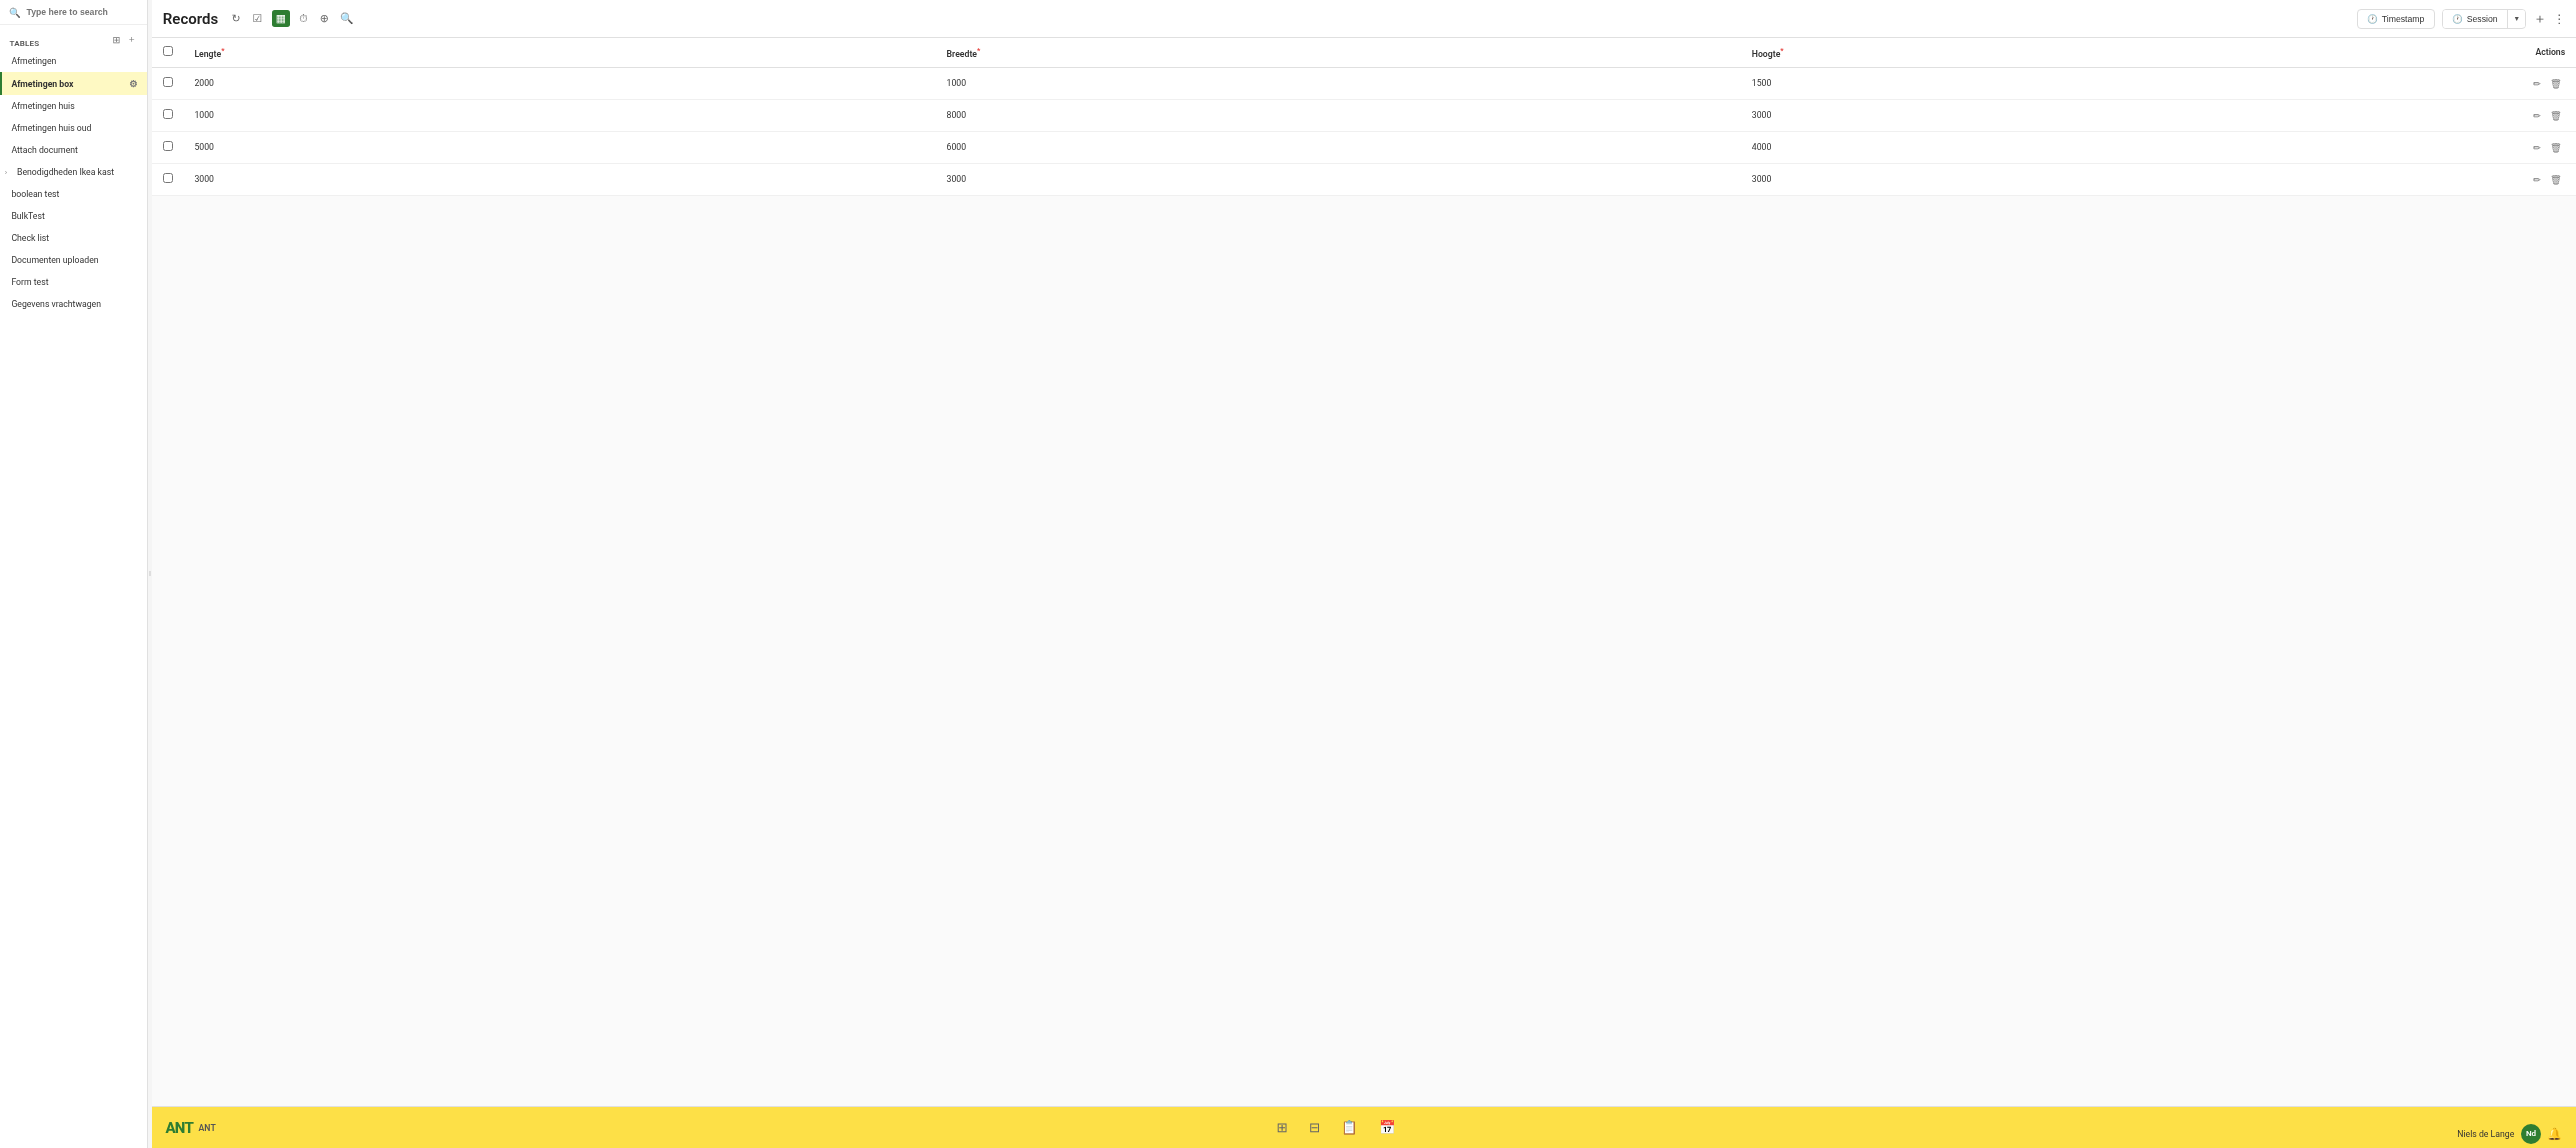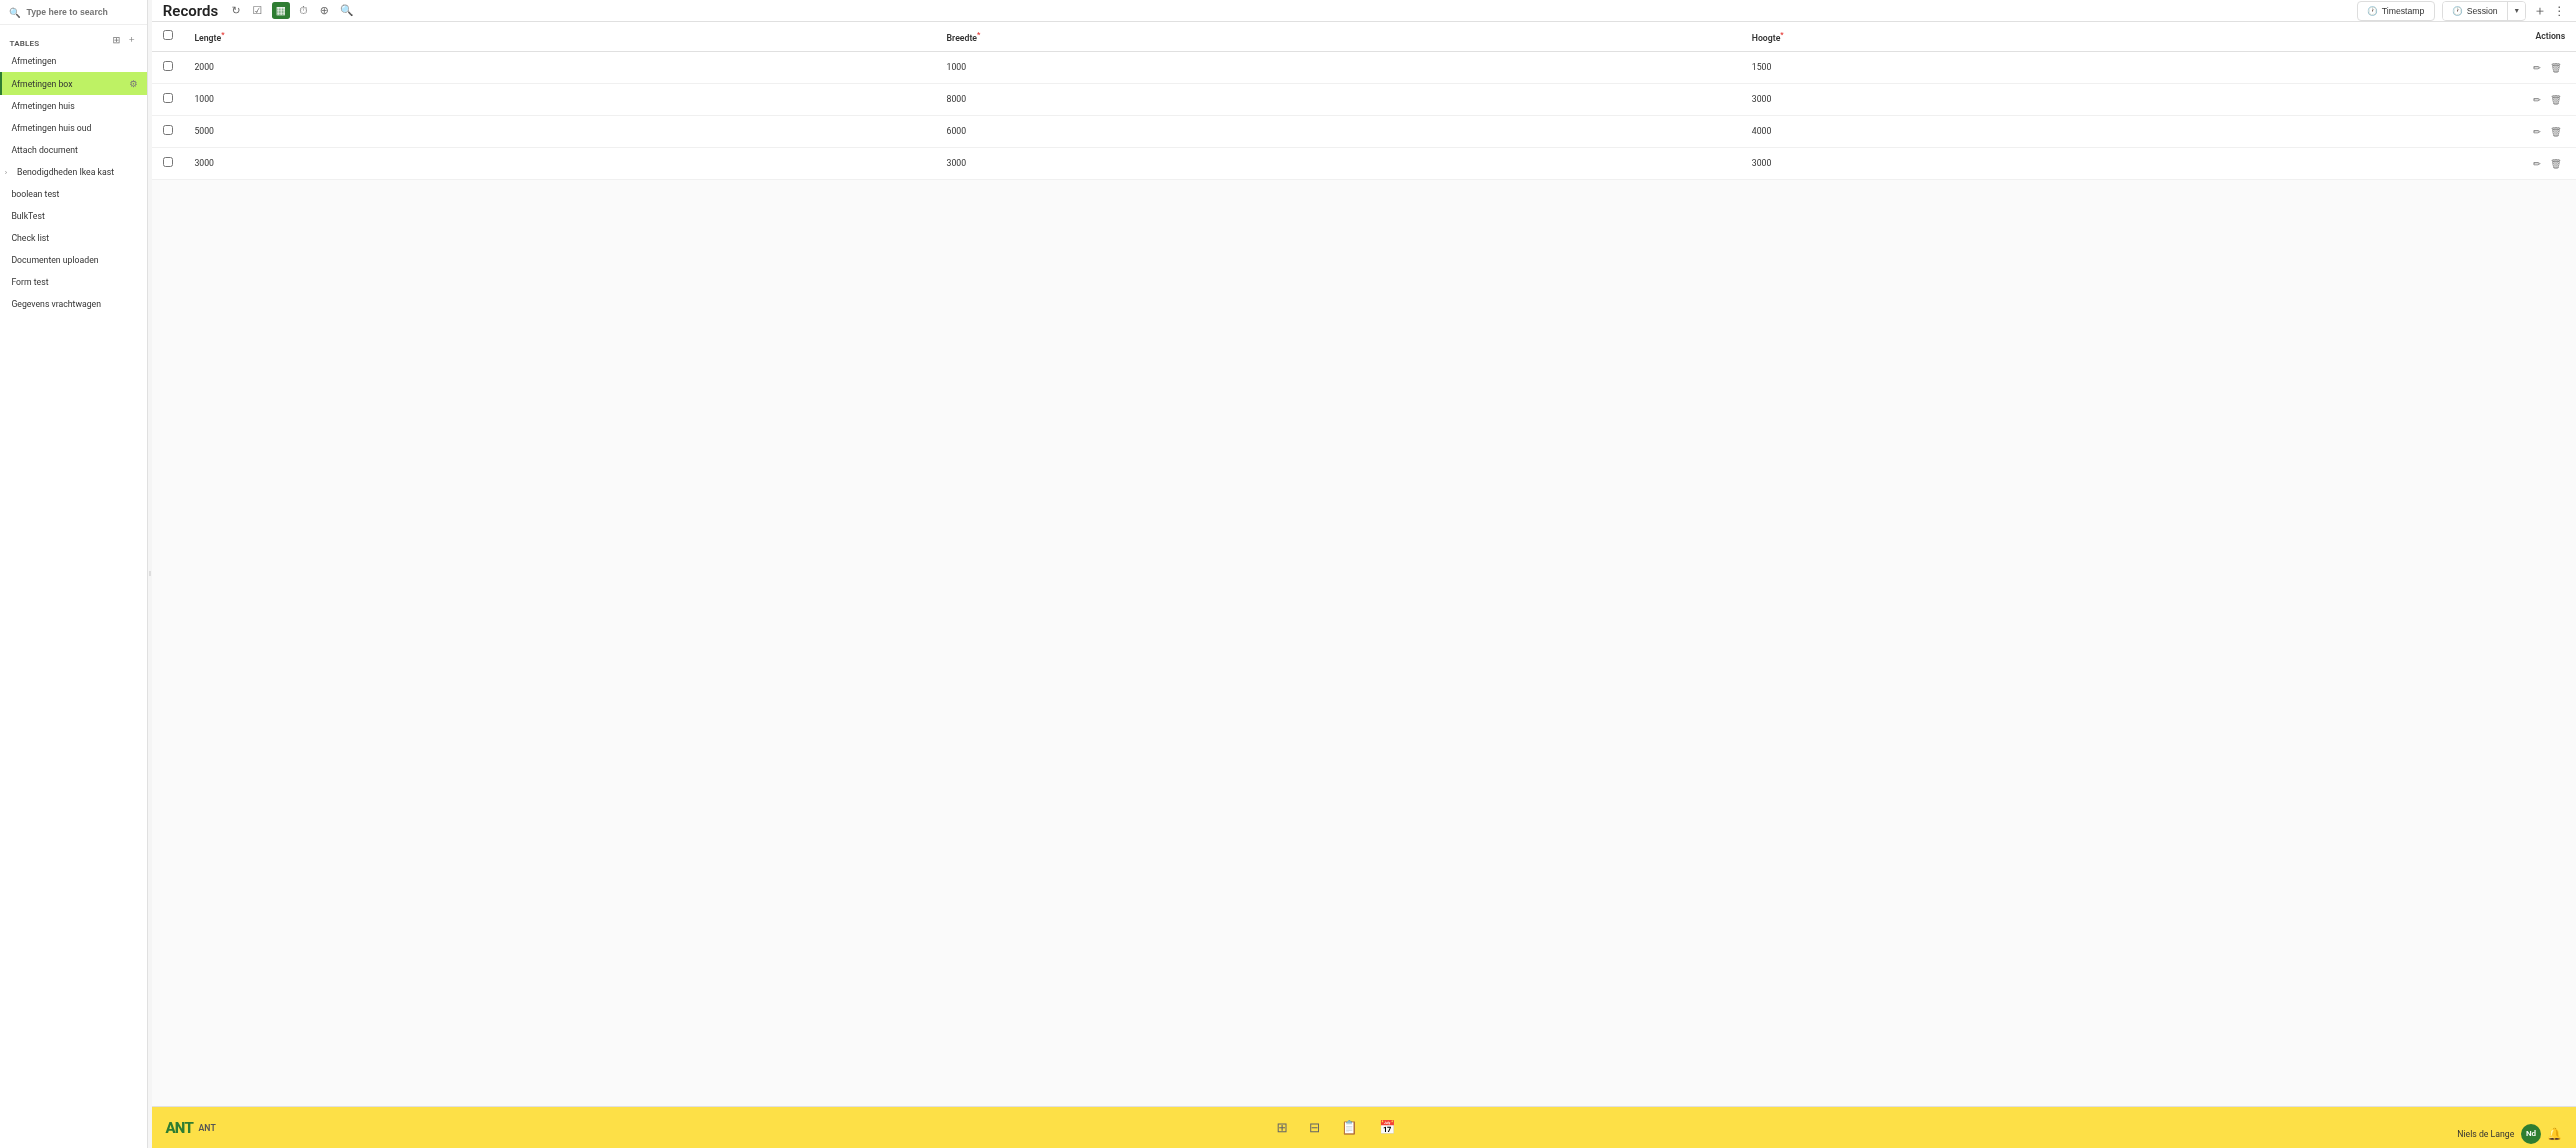--- a/index.html
+++ b/index.html
@@ -13,28 +13,28 @@
     .search-bar input { border: none; outline: none; font-size: 8.7px; color: #999; width: 100%; background: transparent; font-weight: bold; }
     .search-icon { color: #999; font-size: 9.4px; }
 
     .sidebar-section { padding: 6.7px 9.4px 2.7px; display: flex; align-items: flex-end; justify-content: space-between; }
     .sidebar-section-label { font-size: 8px; font-weight: 600; color: #555; text-transform: uppercase; letter-spacing: 0.03em; }
     .sidebar-section-actions { display: flex; gap: 4px; align-items: center; }
     .sidebar-icon-btn { background: none; border: none; cursor: pointer; color: #777; font-size: 9.4px; padding: 1.3px; display: flex; align-items: center; }
 
     .sidebar-list { flex: 1; overflow-y: auto; }
     .sidebar-item { padding: 6px 9.4px; font-size: 8.7px; color: #333; cursor: pointer; display: flex; align-items: center; justify-content: space-between; border-left: 2px solid transparent; }
-    .sidebar-item.active { background: #bef264; border-left: 2px solid #2e7d32; font-weight: 400; }
+    .sidebar-item.active { background: #fef9c3; border-left: 2px solid #2e7d32; font-weight: 700; }
     .sidebar-item-gear { color: #777; font-size: 9.4px; }
 
     
     .main-content { flex: 1; display: flex; flex-direction: column; overflow: hidden; position: relative; }
 
     
-    .toolbar { background: #fff; border-bottom: 0.7px solid #e0e0e0; padding: 0 10.8px; display: flex; align-items: center; gap: 6.7px; height: 22px; }
+    .toolbar { background: #fff; border-bottom: 0.7px solid #e0e0e0; padding: 0 10.8px; display: flex; align-items: center; gap: 6.7px; height: 38px; }
     .toolbar-title { font-size: 15px; font-weight: 600; color: #222; margin-right: 4px; }
     .toolbar-icon-btn { background: none; border: none; cursor: pointer; color: #666; font-size: 10.8px; padding: 2.7px; display: flex; align-items: center; border-radius: 2.7px; }
     .toolbar-active { background: #2e7d32; color: #fff; border-radius: 2.7px; padding: 2px 4px; }
     .toolbar-spacer { flex: 1; }
     .toolbar-right { display: flex; align-items: center; gap: 6.7px; }
 
     .timestamp-btn { display: flex; align-items: center; gap: 4px; border: 0.7px solid #ddd; border-radius: 4px; padding: 4px 9.4px; background: #fff; cursor: pointer; font-size: 8.7px; color: #333; }
     .session-btn-group { display: flex; align-items: center; border: 0.7px solid #ddd; border-radius: 4px; overflow: hidden; }
     .session-btn-main { display: flex; align-items: center; gap: 4px; padding: 4px 9.4px; background: #fff; cursor: pointer; font-size: 8.7px; color: #333; border: none; border-right: 0.7px solid #ddd; }
     .session-btn-arrow { padding: 4px 6.7px; background: #fff; cursor: pointer; border: none; color: #555; font-size: 8px; }

